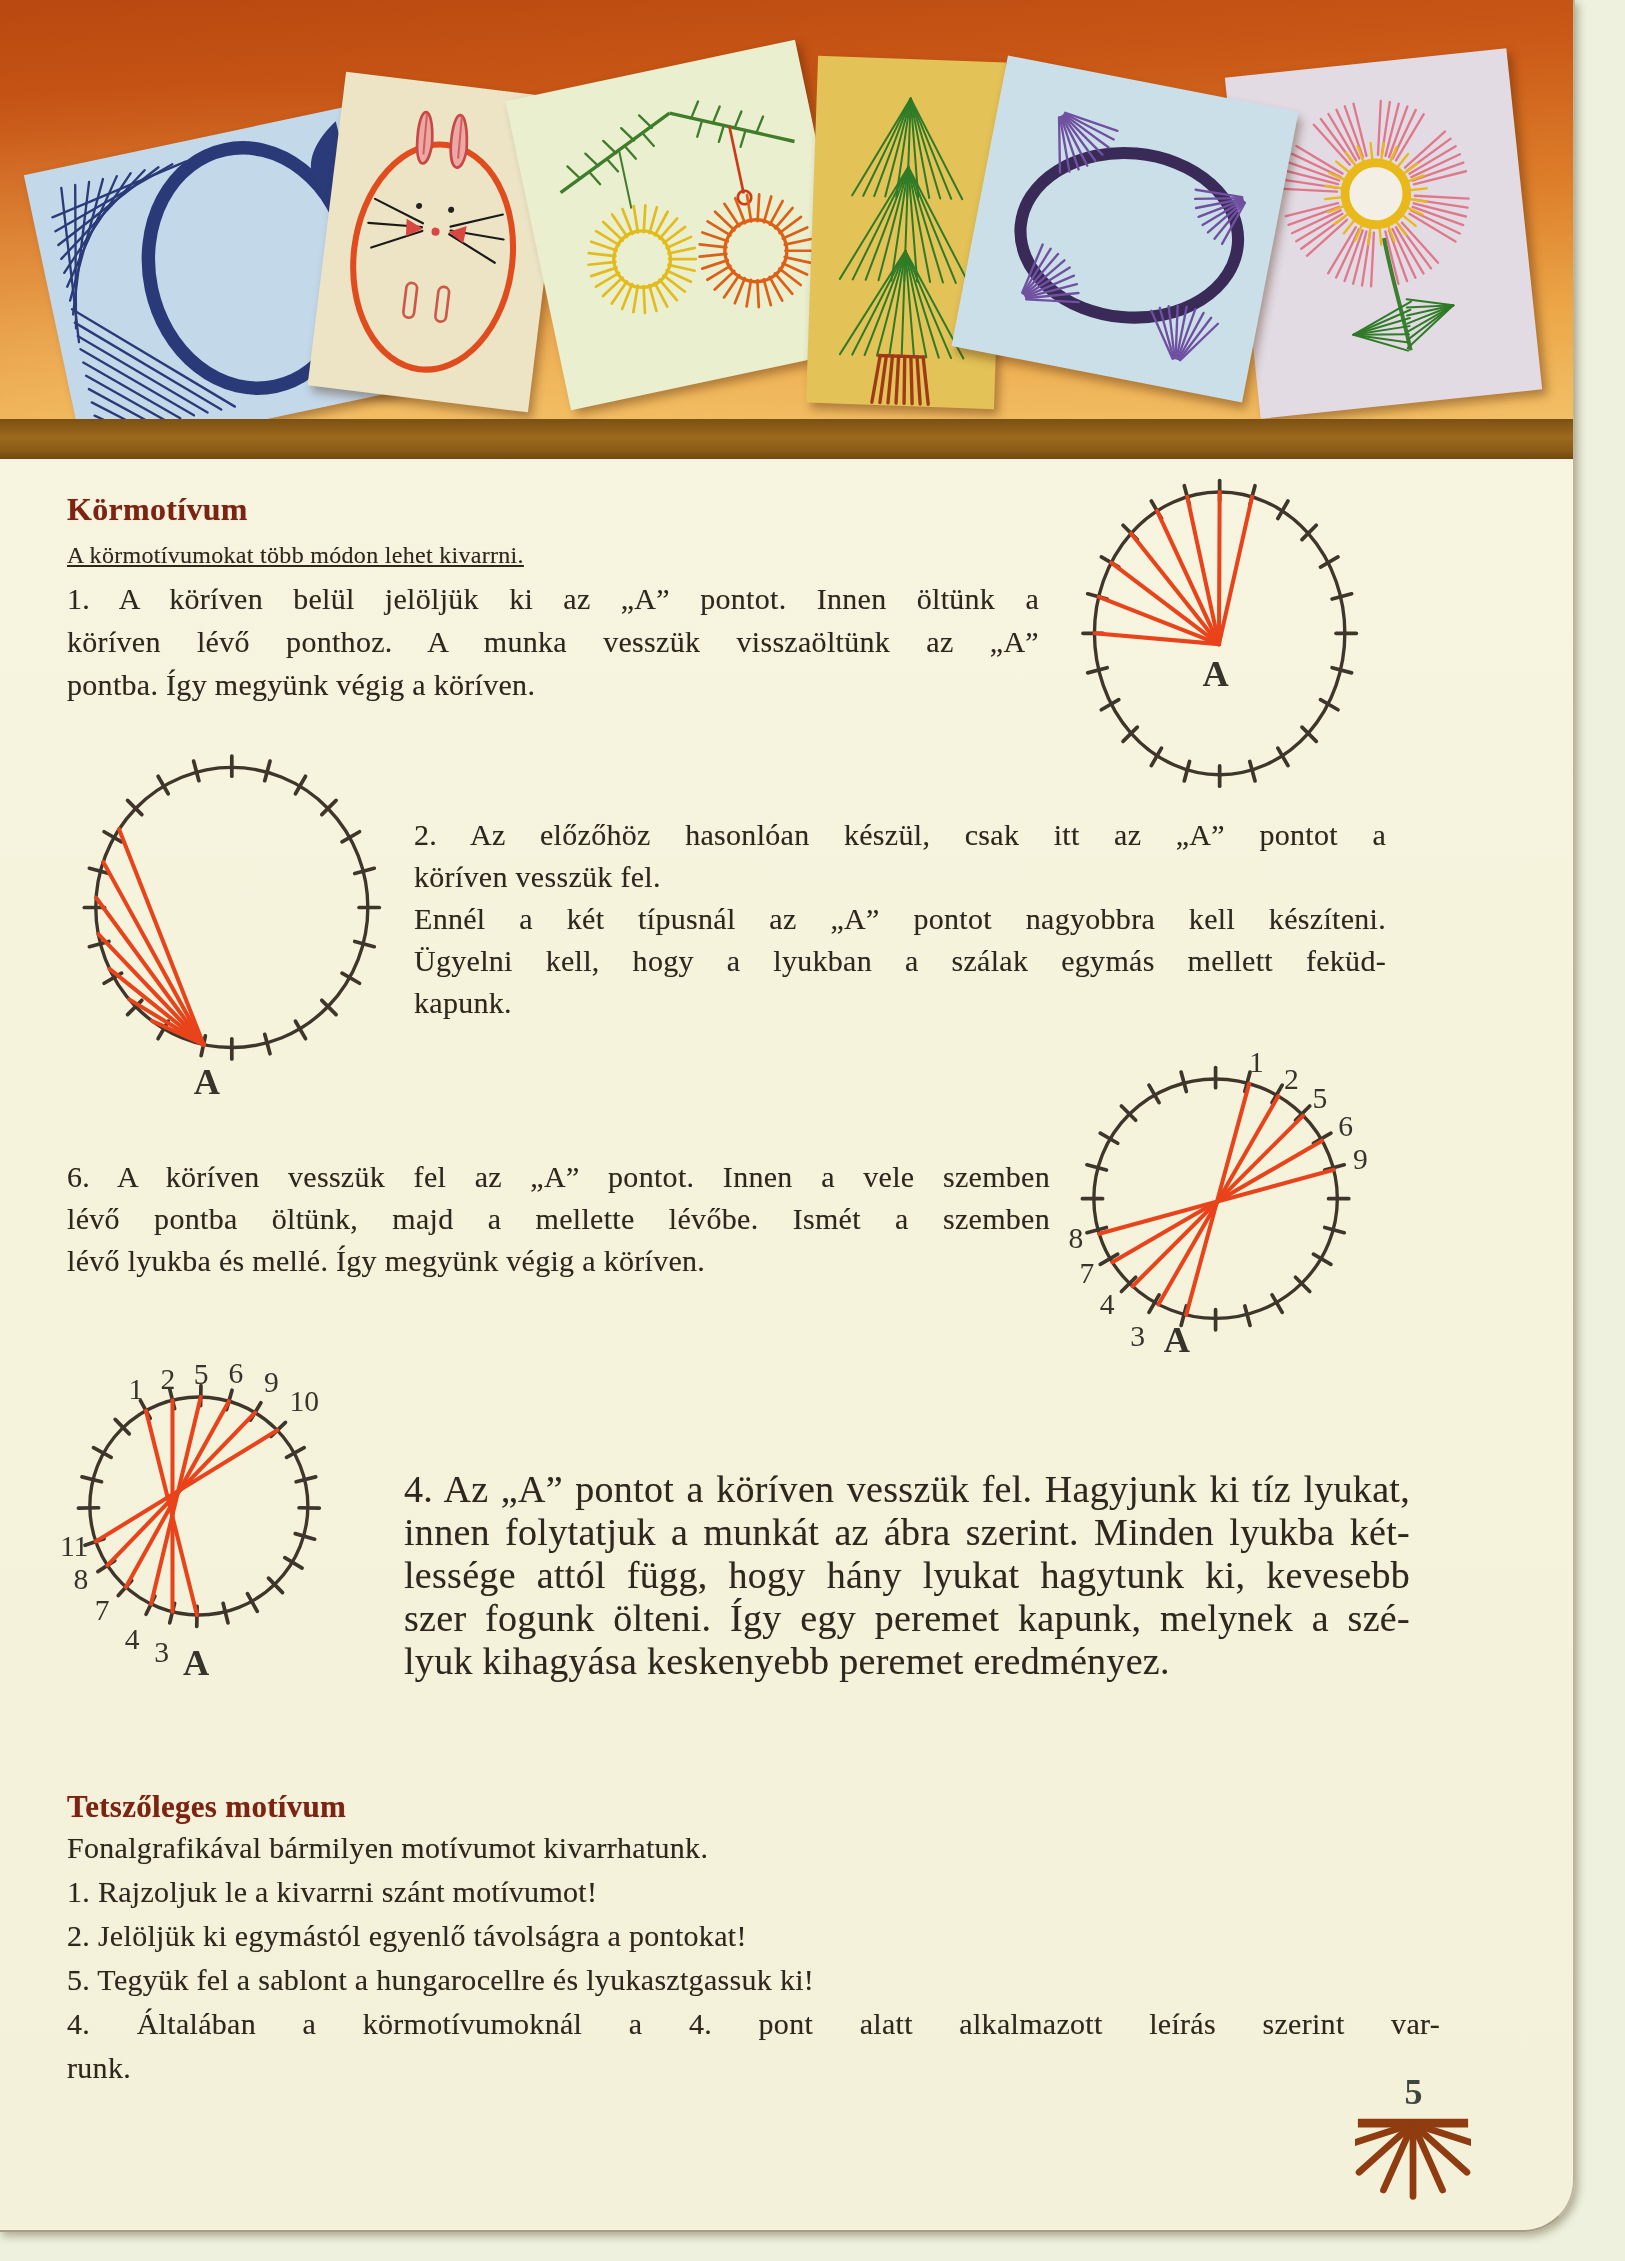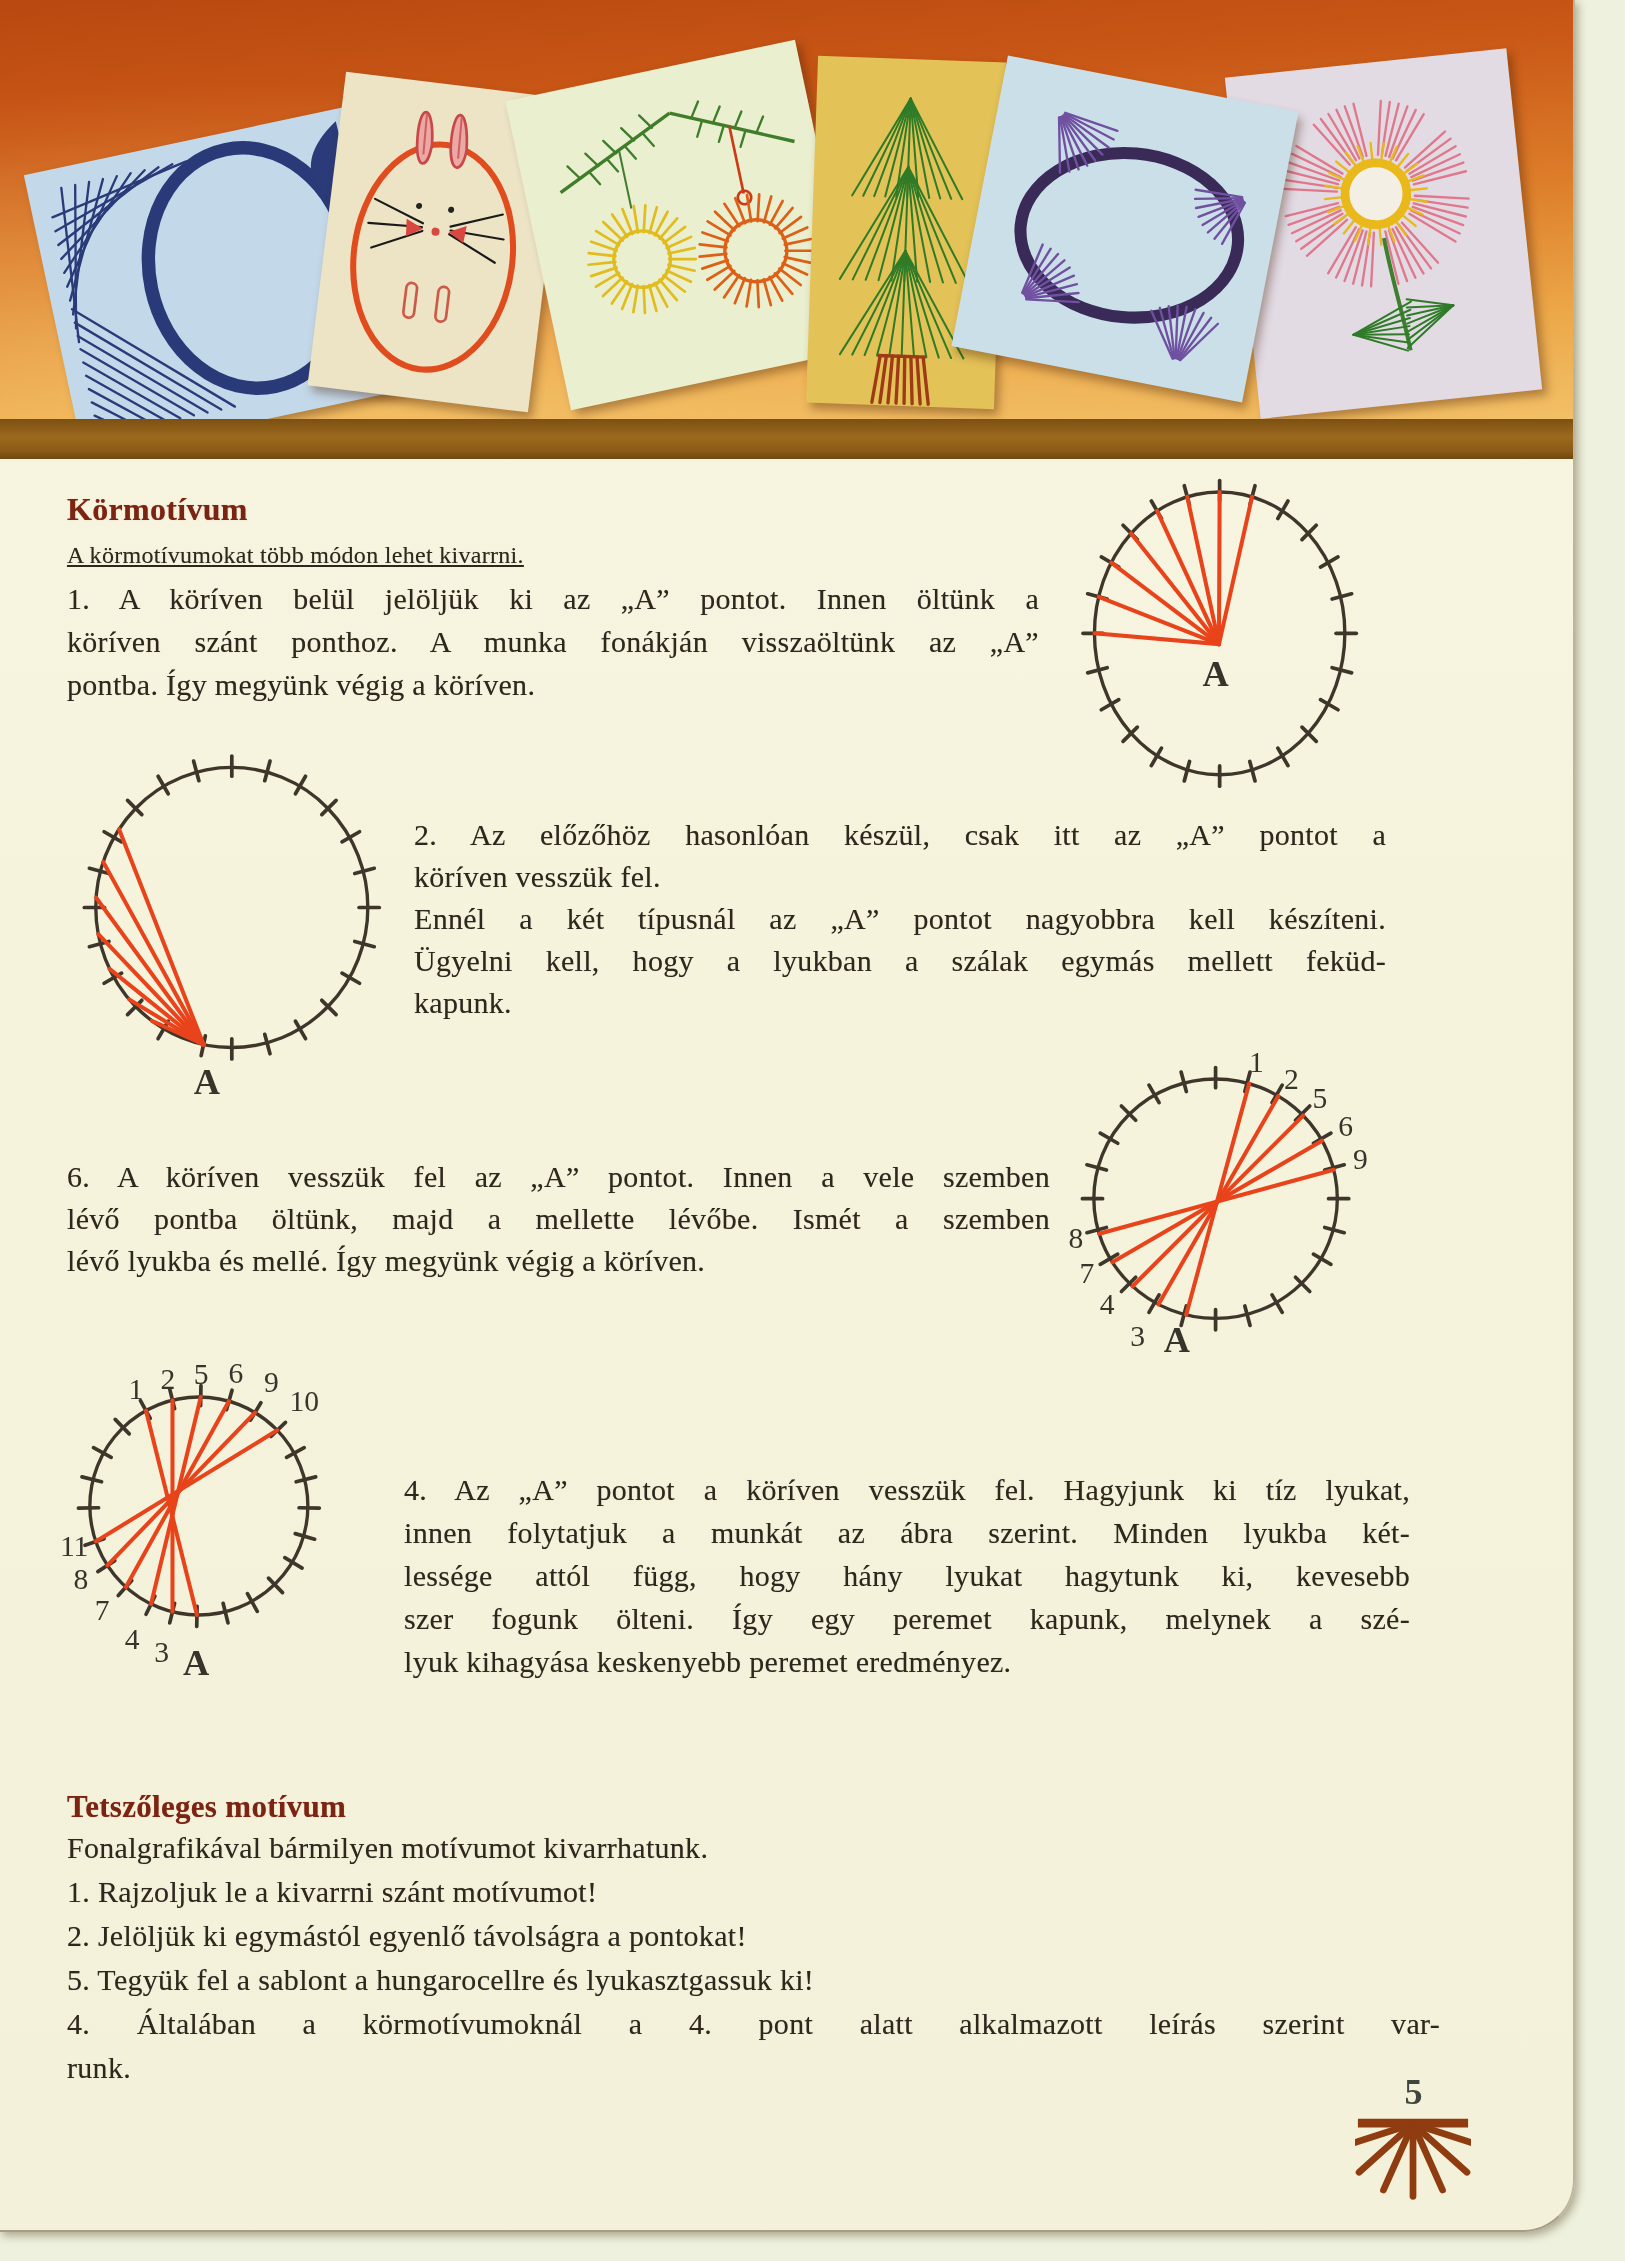--- a/index.html
+++ b/index.html
@@ -416,21 +416,21 @@
     <div class="band"></div>
 
     <div class="h-maroon" style="left:67px;top:491px;font-size:32px;">Körmotívum</div>
 
     <div class="para" style="left:67px;top:534px;width:972px;font-size:24px;line-height:43px;text-decoration:underline;">
         <div class="tline">A körmotívumokat több módon lehet kivarrni.</div>
       </div>
 
     <div class="para" style="left:67px;top:577px;width:972px;font-size:30px;line-height:43px;">
         <div class="tline j">1. A köríven belül jelöljük ki az „A” pontot. Innen öltünk a</div>
-        <div class="tline j">köríven szánt ponthoz. A munka fonákján visszaöltünk az „A”</div>
+        <div class="tline j">köríven lévő ponthoz. A munka vesszük visszaöltünk az „A”</div>
         <div class="tline">pontba. Így megyünk végig a köríven.</div>
       </div>
 
     <svg class="diag" width="350" height="377" style="left:1046px;top:461px;" viewBox="0 0 520 560">
         <ellipse cx="258" cy="256" rx="186" ry="210" fill="none" stroke="#3f362b" stroke-width="5"></ellipse>
         <line x1="431" y1="256" x2="461" y2="256" stroke="#3f362b" stroke-width="5.5" stroke-linecap="round"></line>
         <line x1="425.1051679480088" y1="205.01264811480343" x2="454.0829427366809" y2="197.2480767617278" stroke="#3f362b" stroke-width="5.5" stroke-linecap="round"></line>
         <line x1="407.8223948547079" y1="157.5" x2="433.80315696824107" y2="142.5" stroke="#3f362b" stroke-width="5.5" stroke-linecap="round"></line>
         <line x1="380.32947314527274" y1="116.69996410625015" x2="401.54267658086917" y2="95.48676067065372" stroke="#3f362b" stroke-width="5.5" stroke-linecap="round"></line>
         <line x1="344.5" y1="85.39299545446559" x2="359.5" y2="59.41223334093243" stroke="#3f362b" stroke-width="5.5" stroke-linecap="round"></line>
@@ -596,21 +596,21 @@
         <text x="352.64295765620136" y="83.85203415325856" text-anchor="middle" dominant-baseline="middle" fill="#37342c" font-size="44" font-family="&quot;Liberation Serif&quot;,&quot;DejaVu Serif&quot;,serif" font-weight="normal">9</text>
         <text x="401.816076473826" y="111.56447523993859" text-anchor="middle" dominant-baseline="middle" fill="#37342c" font-size="44" font-family="&quot;Liberation Serif&quot;,&quot;DejaVu Serif&quot;,serif" font-weight="normal">10</text>
         <text x="59.67835918253391" y="326.8113582736027" text-anchor="middle" dominant-baseline="middle" fill="#37342c" font-size="44" font-family="&quot;Liberation Serif&quot;,&quot;DejaVu Serif&quot;,serif" font-weight="normal">11</text>
         <text x="69.71785129940636" y="376.82955831814064" text-anchor="middle" dominant-baseline="middle" fill="#37342c" font-size="44" font-family="&quot;Liberation Serif&quot;,&quot;DejaVu Serif&quot;,serif" font-weight="normal">8</text>
         <text x="101.13691963284543" y="422.77613747763974" text-anchor="middle" dominant-baseline="middle" fill="#37342c" font-size="44" font-family="&quot;Liberation Serif&quot;,&quot;DejaVu Serif&quot;,serif" font-weight="normal">7</text>
         <text x="145.92812082566843" y="466.1274544636117" text-anchor="middle" dominant-baseline="middle" fill="#37342c" font-size="44" font-family="&quot;Liberation Serif&quot;,&quot;DejaVu Serif&quot;,serif" font-weight="normal">4</text>
         <text x="189.59988590767608" y="485.1977213172032" text-anchor="middle" dominant-baseline="middle" fill="#37342c" font-size="44" font-family="&quot;Liberation Serif&quot;,&quot;DejaVu Serif&quot;,serif" font-weight="normal">3</text>
         <text x="240.82887486148925" y="501.9635991423775" text-anchor="middle" dominant-baseline="middle" fill="#37342c" font-size="54" font-family="&quot;Liberation Serif&quot;,&quot;DejaVu Serif&quot;,serif" font-weight="bold">A</text>
       </svg>
 
-    <div class="para" style="left:404px;top:1468px;width:1006px;font-size:30px;line-height:43px;">
+    <div class="para" style="left:404px;top:1468px;width:1006px;font-size:38px;line-height:43px;">
         <div class="tline j">4. Az „A” pontot a köríven vesszük fel. Hagyjunk ki tíz lyukat,</div>
         <div class="tline j">innen folytatjuk a munkát az ábra szerint. Minden lyukba két-</div>
         <div class="tline j">lessége attól függ, hogy hány lyukat hagytunk ki, kevesebb</div>
         <div class="tline j">szer fogunk ölteni. Így egy peremet kapunk, melynek a szé-</div>
         <div class="tline">lyuk kihagyása keskenyebb peremet eredményez.</div>
       </div>
 
     <div class="h-maroon" style="left:67px;top:1789px;font-size:31px;">Tetszőleges motívum</div>
 
     <div class="para" style="left:67px;top:1826px;width:1373px;font-size:30px;line-height:44px;">

